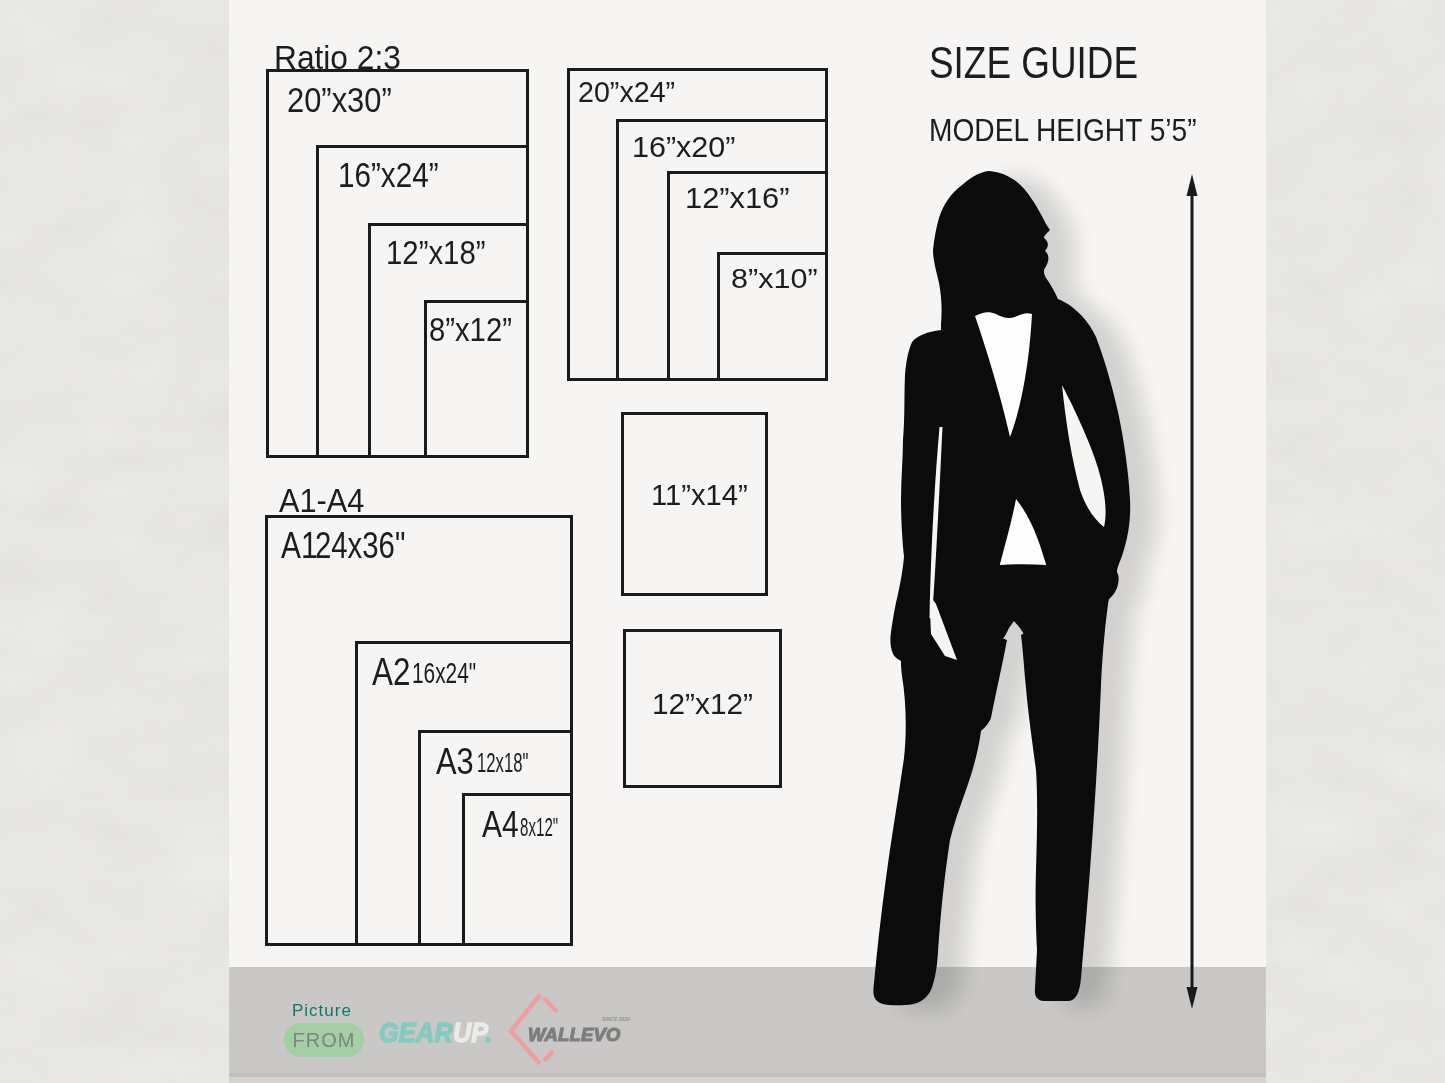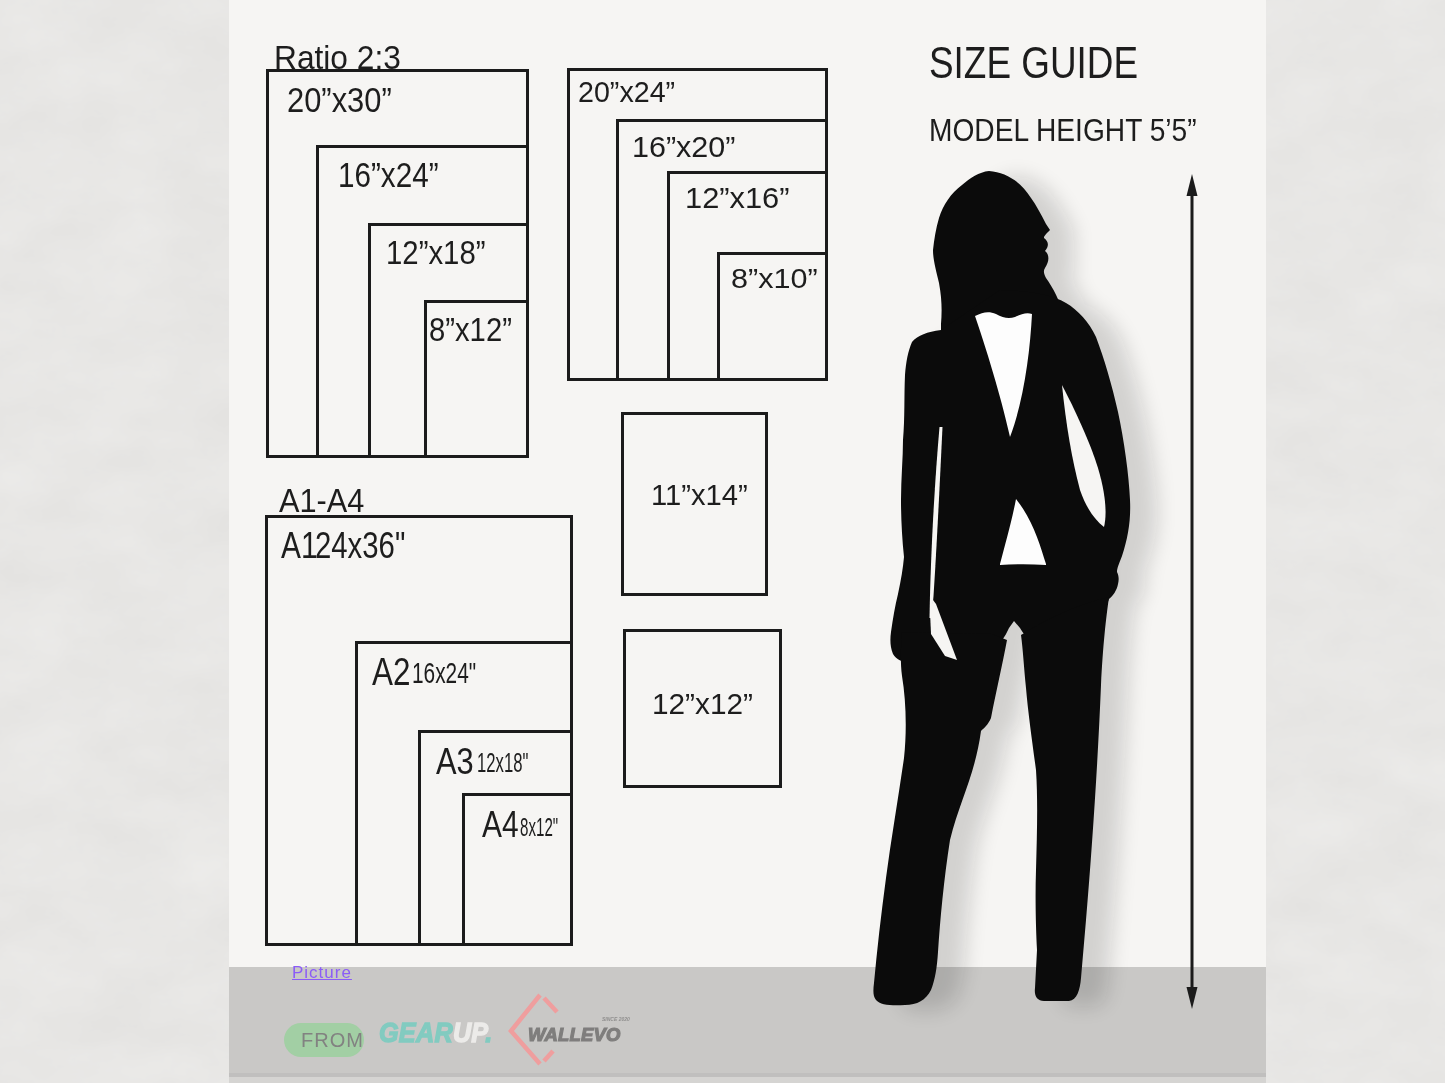--- a/index.html
+++ b/index.html
@@ -181,23 +181,23 @@
     C1086,508 1095,520 1104,527 C1107,515 1106,495 1098,468
     C1090,442 1075,410 1062,385 Z"></path>
 
   <g stroke="#1b1b1b" stroke-width="3" fill="#1b1b1b">
     <line x1="1192" y1="192" x2="1192" y2="992"></line>
     <path d="M1192,174 L1186.5,196 L1197.5,196 Z" stroke="none"></path>
     <path d="M1192,1009 L1186.5,987 L1197.5,987 Z" stroke="none"></path>
   </g>
 </svg>
 
-<div class="lbl" style="left:292px;top:963px;font-size:17px;color:#8b5cf6;letter-spacing:1px;text-decoration:underline;">Picture</div>
-
-<div class="abs" style="left:284px;top:1023px;width:80px;height:34px;background:#a2cfa4;border-radius:17px;text-align:right;line-height:34px;font-size:20px;color:#828281;letter-spacing:1px;">FROM</div>
+<div class="lbl" style="left:292px;top:1001px;font-size:17px;color:#0f766e;letter-spacing:1px;">Picture</div>
+
+<div class="abs" style="left:284px;top:1023px;width:80px;height:34px;background:#a2cfa4;border-radius:17px;text-align:center;line-height:34px;font-size:20px;color:#828281;letter-spacing:1px;">FROM</div>
 
 <div class="lbl" style="left:379px;top:1017px;font-size:28px;font-weight:bold;font-style:italic;letter-spacing:0.3px;transform:scaleX(0.90);transform-origin:0 0;"><span style="color:#82cbc0;-webkit-text-stroke:1.4px #82cbc0;">GEAR</span><span style="color:#ecebe9;-webkit-text-stroke:1.4px #ecebe9;">UP</span><span style="color:#82cbc0;-webkit-text-stroke:1.4px #82cbc0;">.</span></div>
 
 <svg class="abs" style="left:495px;top:988px" width="140" height="85" viewBox="0 0 140 85">
   <g stroke="#ef9e9e" stroke-width="4.5" fill="none">
     <path d="M45,7 L16,43 L45,76"></path>
     <path d="M49,10 L62,24"></path>
     <path d="M49,73 L58,63"></path>
   </g>
   <text x="107" y="33" font-size="5" fill="#8f8e8d" font-weight="bold" font-style="italic">SINCE 2020</text>

